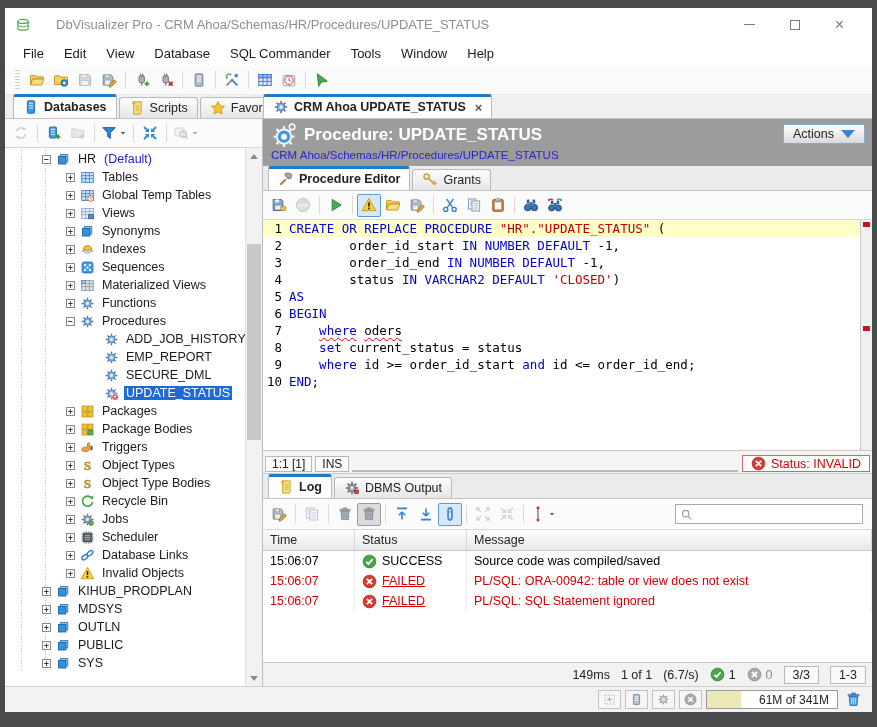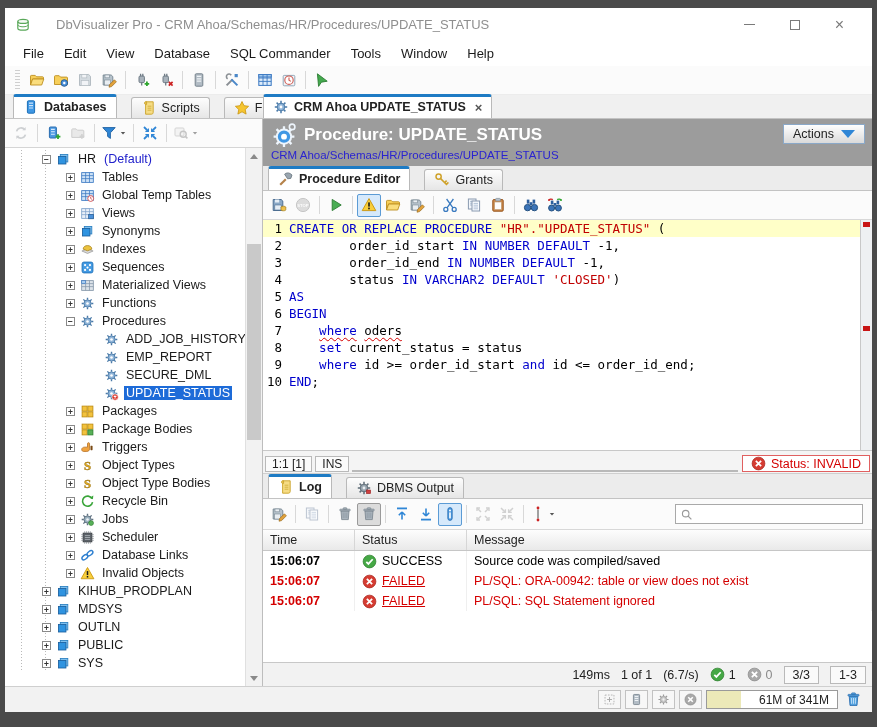--- a/index.html
+++ b/index.html
@@ -26,21 +26,21 @@
 .tbtn.sel{background:#d6e9fb;border-color:#5b9bd5}
 .tbtn.pressed{background:#dcdcdc;border-color:#9a9a9a}
 .tbtn.dis{opacity:.55}
 .tsep{width:1px;height:18px;background:#d8d8d8;margin:0 4px;flex:none}
 .icon{display:inline-flex;width:16px;height:16px;flex:none}
 .icon svg{width:100%;height:100%}
 .dd{width:8px;height:8px;display:inline-flex;margin-left:1px}
 
 .tabstrip{height:24px;background:#f0f0f0;border-bottom:1px solid #c3c3c3;display:flex;align-items:flex-end;flex:none}
 .left-tabs{width:258px;display:flex;align-items:flex-end;padding-left:8px;flex:none}
-.tab{display:inline-flex;align-items:center;gap:5px;padding:2px 9px 3px;border:1px solid #b9b9b9;border-bottom:none;border-radius:3px 3px 0 0;background:linear-gradient(#fdfdfd,#e6e6e6);font-size:12.5px;color:#222;height:21px;margin-right:14px;white-space:nowrap}
+.tab{display:inline-flex;align-items:center;gap:5px;padding:2px 9px 3px;border:1px solid #b9b9b9;border-bottom:none;border-radius:3px 3px 0 0;background:linear-gradient(#fdfdfd,#e6e6e6);font-size:12.5px;color:#222;height:21px;margin-right:2px;white-space:nowrap}
 .tab.active{background:#fff;font-weight:bold;border-top:3px solid #1e7bc4;height:24px}
 .tab .tclose{color:#555;font-weight:bold;margin-left:4px;font-size:13px}
 
 .content{flex:1;display:flex;min-height:0}
 .leftpanel{width:258px;flex:none;border-right:1px solid #bdbdbd;display:flex;flex-direction:column;background:#fff}
 .toolbar.treetb{height:29px;border-bottom:1px solid #d5d5d5}
 .treewrap{flex:1;position:relative;overflow:hidden}
 .tree{position:absolute;top:2px;left:0;right:17px;bottom:0;font-size:12.5px;color:#1a1a1a;overflow:hidden}
 .tree .guide{position:absolute;top:0;bottom:14px;width:1px;background:repeating-linear-gradient(#b9b9b9 0 1px,transparent 1px 3px)}
 .trow{height:18px;display:flex;align-items:center;white-space:nowrap;position:relative}
@@ -88,21 +88,21 @@
 .toolbar.logtb{height:31px;border-bottom:1px solid #d8d8d8}
 .search{margin-left:auto;margin-right:5px;width:188px;height:20px;border:1px solid #a9a9a9;background:#fff;display:flex;align-items:center;padding:0 4px;gap:4px}
 .search .icon{width:13px;height:13px}
 .search input{border:none;outline:none;flex:1;font-size:12px;min-width:0}
 .logtable{flex:1;min-height:0;display:flex;flex-direction:column;font-size:12.5px;background:#fff;overflow:hidden}
 .lhead{display:flex;height:21px;background:linear-gradient(#fdfdfd,#e9e9e9);border-bottom:1px solid #c6c6c6;flex:none}
 .lh{padding:2px 7px;border-right:1px solid #d6d6d6;color:#222;display:flex;align-items:center}
 .c-time{width:92px;flex:none}.c-status{width:112px;flex:none}.c-msg{flex:1;min-width:0}
 .lrow{display:flex;height:20px;align-items:center;flex:none}
 .lc{padding:0 7px;display:flex;align-items:center;gap:5px;height:100%;border-right:1px solid #efefef;overflow:hidden;white-space:nowrap}
-.lrow .time{font-weight:bold}
+.lrow .time{font-weight:normal}
 .lrow.error .time,.lrow.error .smsg,.lrow.error .stext{color:#d40000}
 .lrow.error .stext{text-decoration:underline}
 .lc .icon{width:15px;height:15px}
 .logfooter{height:24px;flex:none;border-top:1px solid #c8c8c8;background:#f2f2f2;display:flex;align-items:center;justify-content:flex-end;gap:11px;padding:0 6px;font-size:12.5px;color:#222}
 .logfooter .icon{width:15px;height:15px;vertical-align:-3px}
 .cnt{display:inline-flex;align-items:center;gap:4px}
 .fbox{border:1px solid #b9b9b9;background:#fafafa;padding:1px 8px}
 
 .statusbar{height:26px;flex:none;background:#f2f2f2;border-top:1px solid #cfcfcf;display:flex;align-items:center;justify-content:flex-end;gap:4px;padding:0 8px}
 .sbtn{width:23px;height:19px;border:1px solid #c2c2c2;background:#f7f7f7;display:inline-flex;align-items:center;justify-content:center}

